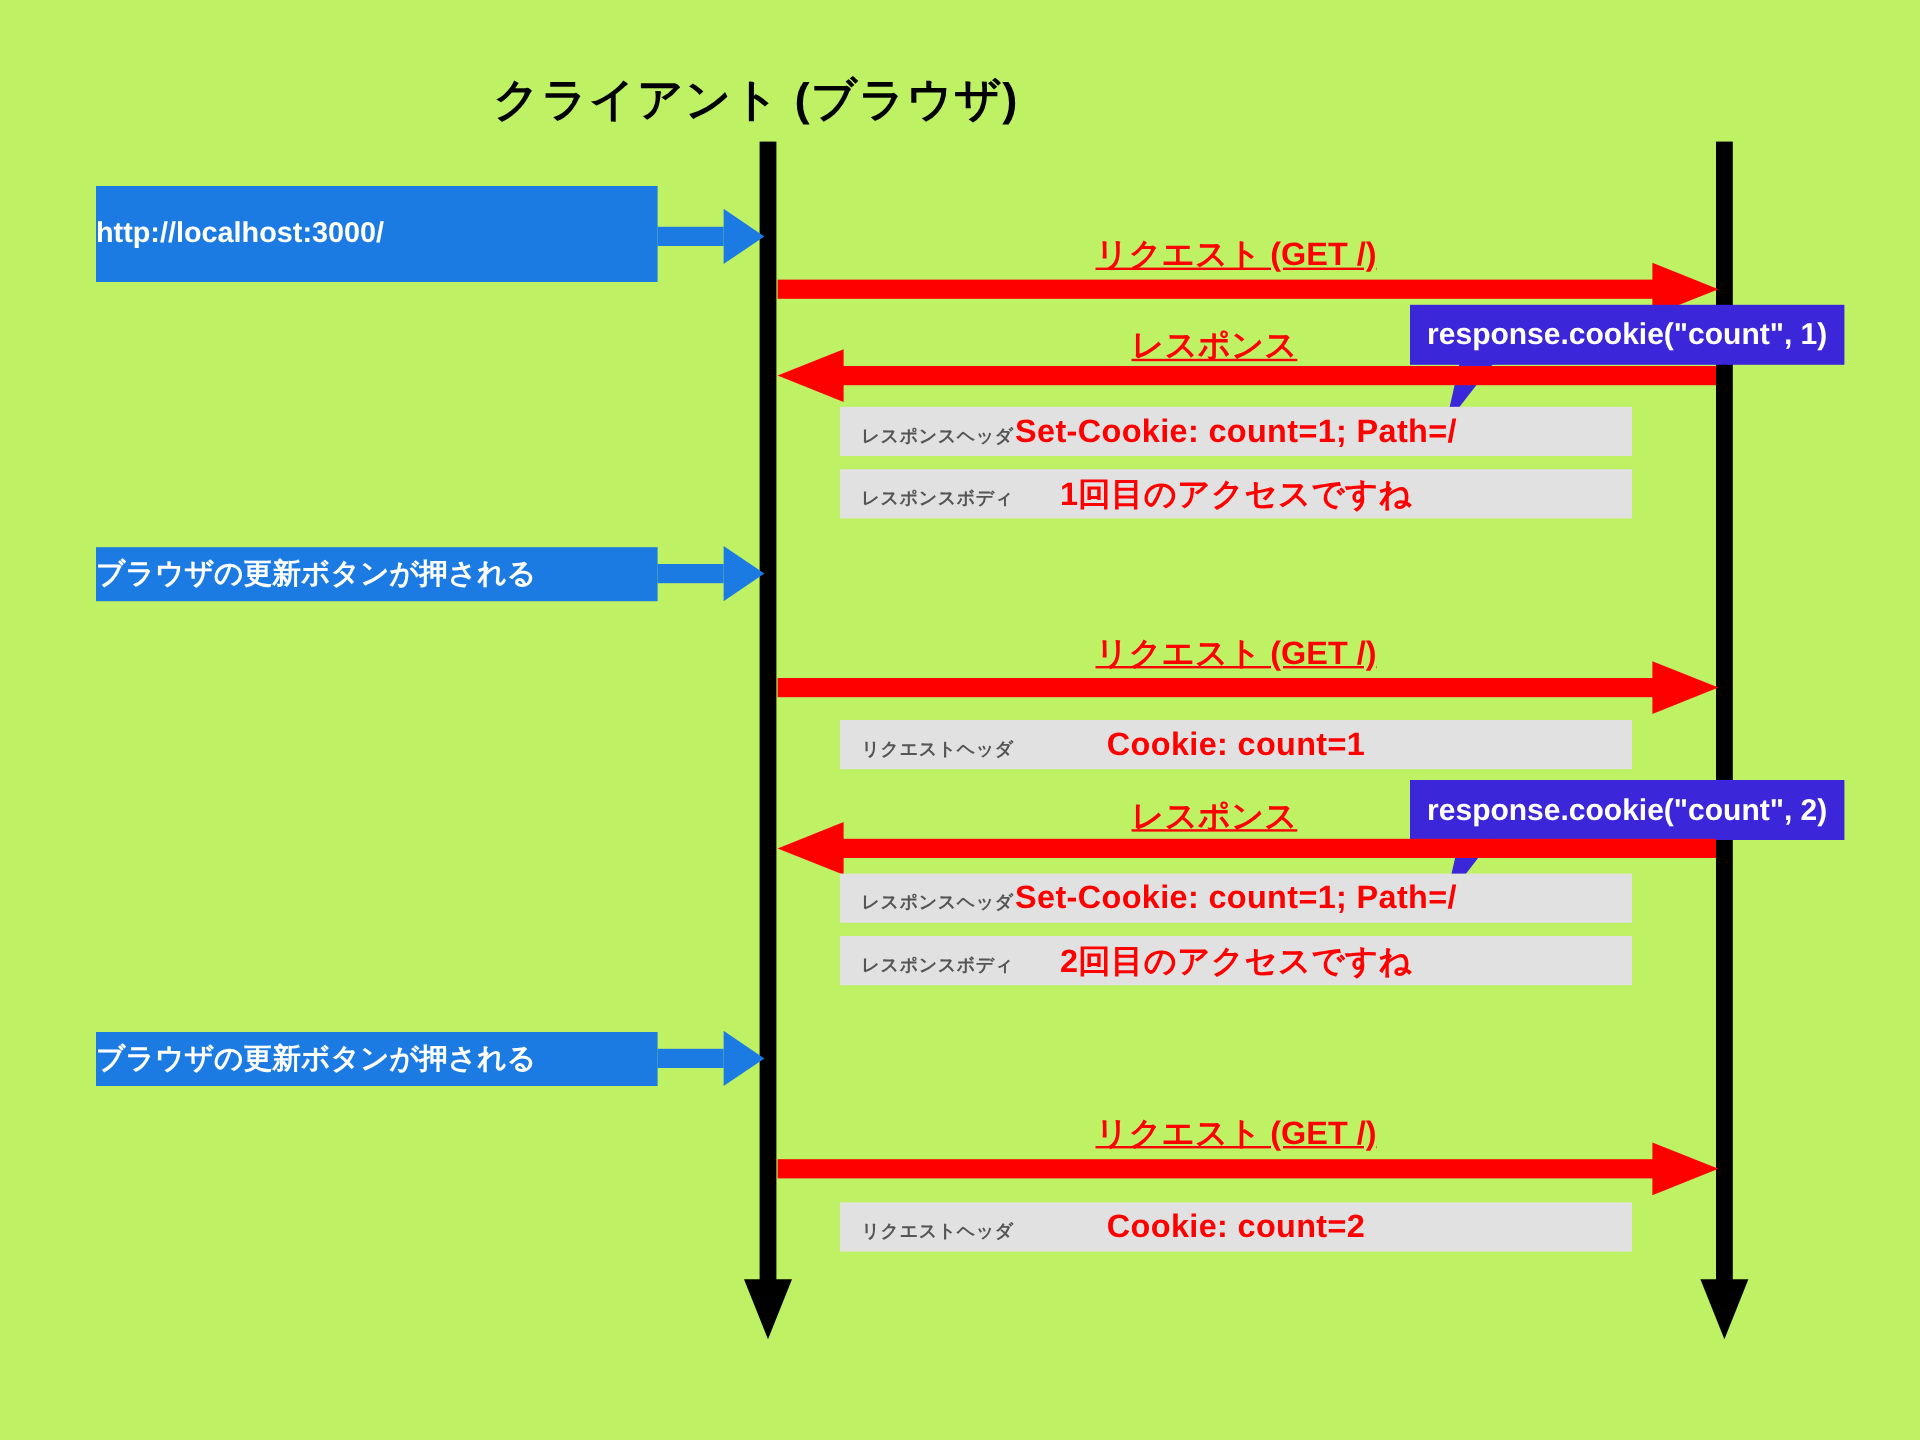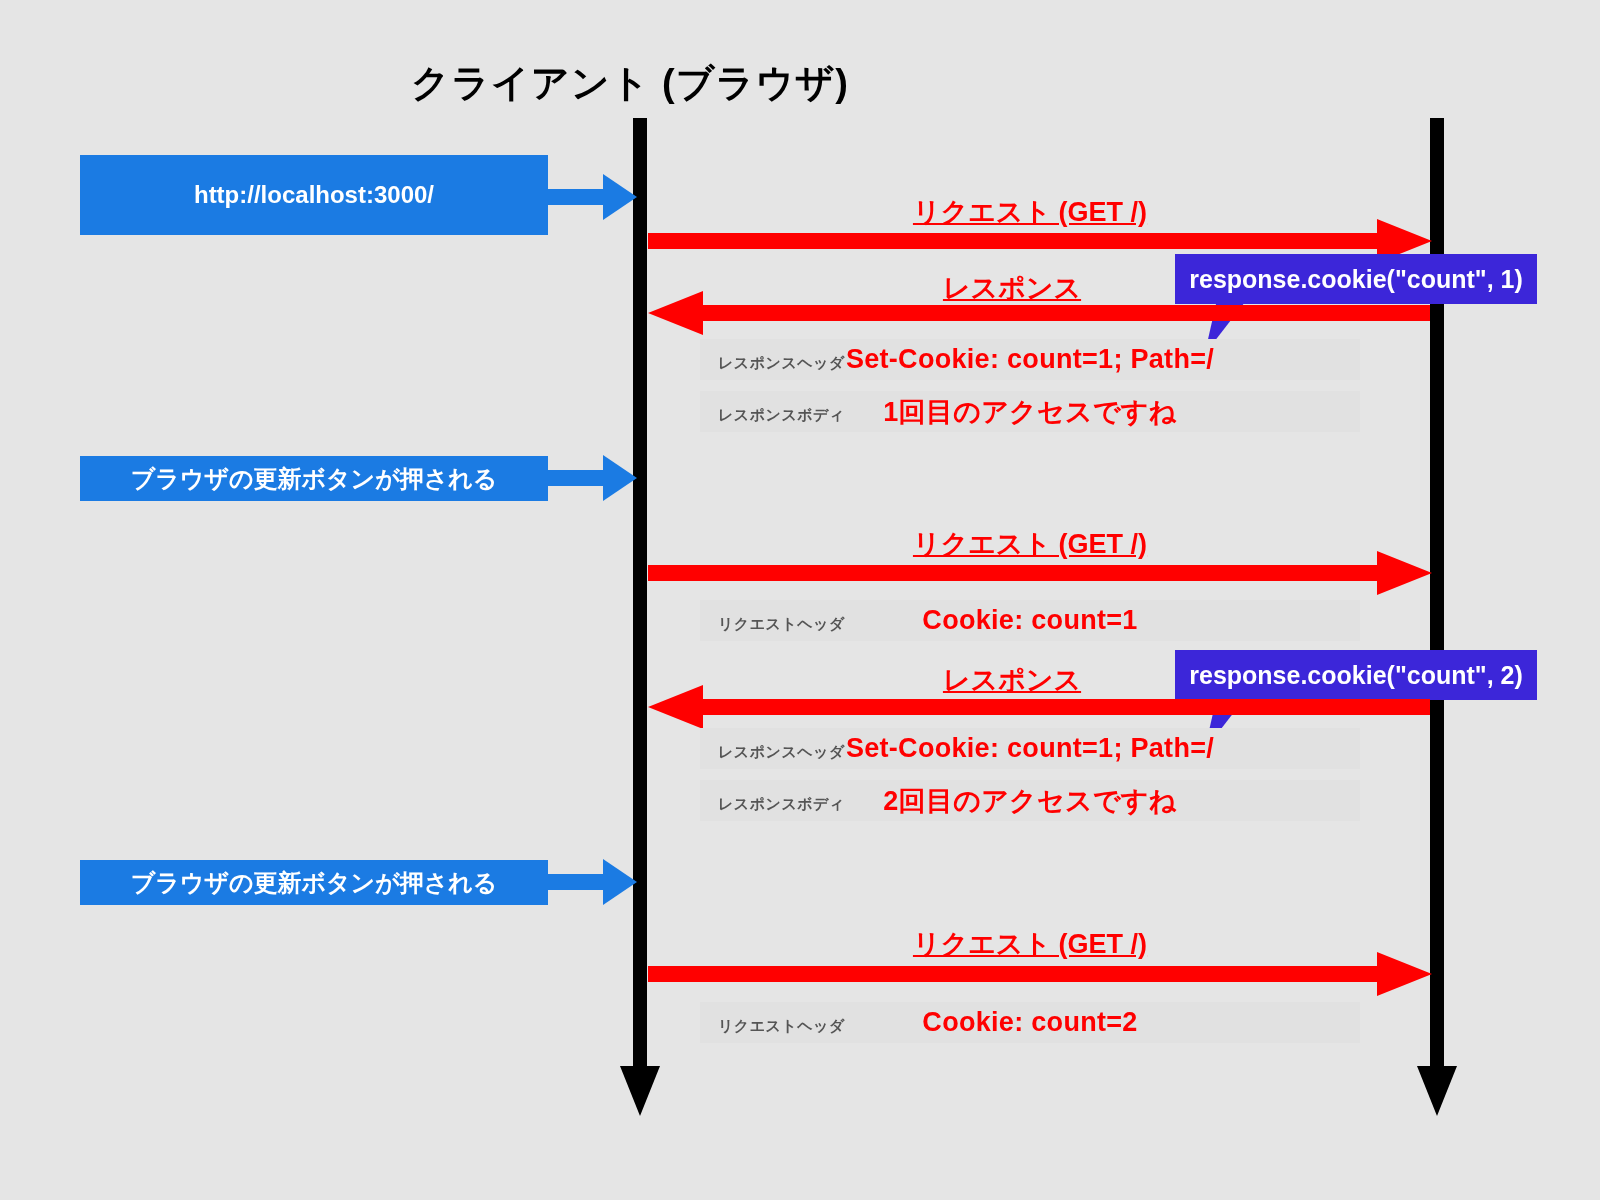--- a/index.html
+++ b/index.html
@@ -1,28 +1,28 @@
 <!DOCTYPE html>
 <html><head>
 <meta charset="utf-8">
 <style>
   html,body{margin:0;padding:0;background:#ffffff;}
-  #canvas{position:relative;width:1600px;height:1200px;background:#e5e5e5;overflow:hidden;
+  #canvas{position:relative;width:1600px;height:1200px;background:#bef264;overflow:hidden;
           font-family:"Liberation Sans","DejaVu Sans",sans-serif;}
 
   .title{position:absolute;font-size:38px;font-weight:800;color:#000;letter-spacing:1px;
          text-align:center;white-space:nowrap;transform:translateX(-50%);}
 
   .lifeline{position:absolute;width:14px;background:#000;}
   .lifeline-head{position:absolute;width:0;height:0;
                  border-left:20px solid transparent;border-right:20px solid transparent;
                  border-top:50px solid #000;}
 
   .event-box{position:absolute;background:#1b7be3;color:#fff;font-weight:700;
-             display:flex;flex-direction:column;align-items:center;justify-content:center;
+             display:flex;flex-direction:column;align-items:flex-start;justify-content:center;
              font-size:24px;line-height:1.3;text-align:center;}
   .blue-bar{position:absolute;height:16px;background:#1b7be3;}
   .blue-head{position:absolute;width:0;height:0;
              border-top:23px solid transparent;border-bottom:23px solid transparent;
              border-left:34px solid #1b7be3;}
 
   .red-bar{position:absolute;height:16px;background:#ff0000;}
   .red-head-right{position:absolute;width:0;height:0;
                   border-top:22px solid transparent;border-bottom:22px solid transparent;
                   border-left:55px solid #ff0000;}

